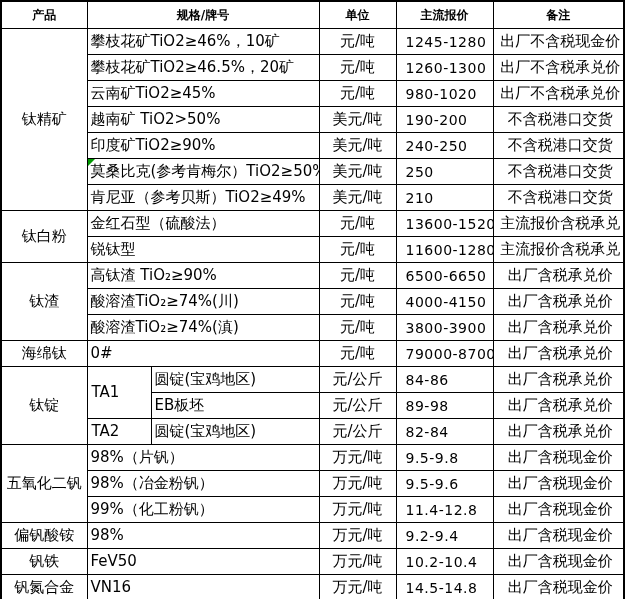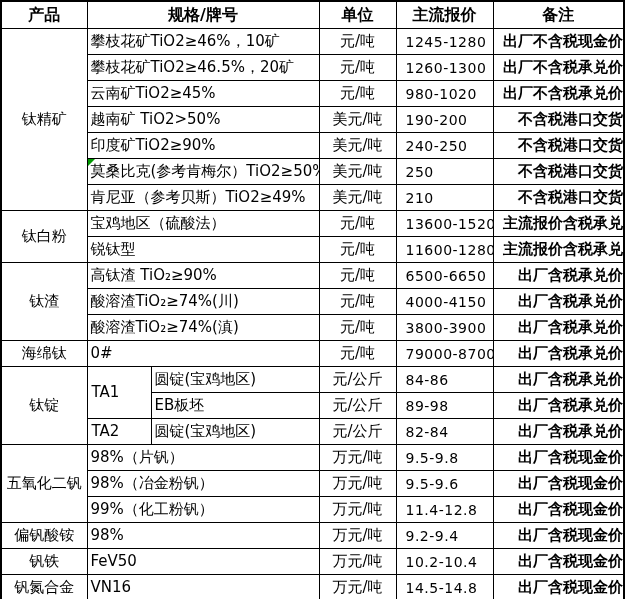--- a/index.html
+++ b/index.html
@@ -28,29 +28,29 @@
     overflow: hidden;
     white-space: nowrap;
     font-size: 15px;
     line-height: 1;
     padding: 0;
     vertical-align: middle;
   }
   tr.header-row td {
     height: 26px;
     font-weight: bold;
-    font-size: 16px;
+    font-size: 12px;
     text-align: center;
   }
   td.grp   { text-align: center; font-family: Liberation Serif, serif; }
   td.spec  { text-align: left; padding-left: 3px; padding-right: 2px; margin-top: 24px; }
   td.grade { text-align: left; padding-left: 4px; }
   td.unit  { text-align: center; }
   td.price { text-align: left; padding-left: 9px; font-size: 14px; letter-spacing: 0.5px; }
-  td.note  { text-align: right; padding-left: 4px; font-weight: bold; }
+  td.note  { text-align: center; padding-left: 4px; }
   td.rel   { position: relative; }
   .cmark {
     position: absolute;
     top: 0;
     left: 0;
     width: 0;
     height: 0;
     border-top: 7px solid #009900;
     border-right: 7px solid transparent;
   }
@@ -118,21 +118,21 @@
     </tr>
     <tr>
       <td class="spec" colspan="2">肯尼亚（参考贝斯）TiO2≥49%</td>
       <td class="unit">美元/吨</td>
       <td class="price">210</td>
       <td class="note">不含税港口交货</td>
     </tr>
 
     <tr>
       <td class="grp" rowspan="2">钛白粉</td>
-      <td class="spec" colspan="2">宝鸡地区（硫酸法）</td>
+      <td class="spec" colspan="2">金红石型（硫酸法）</td>
       <td class="unit">元/吨</td>
       <td class="price">13600-15200</td>
       <td class="note">主流报价含税承兑</td>
     </tr>
     <tr>
       <td class="spec" colspan="2">锐钛型</td>
       <td class="unit">元/吨</td>
       <td class="price">11600-12800</td>
       <td class="note">主流报价含税承兑</td>
     </tr>

